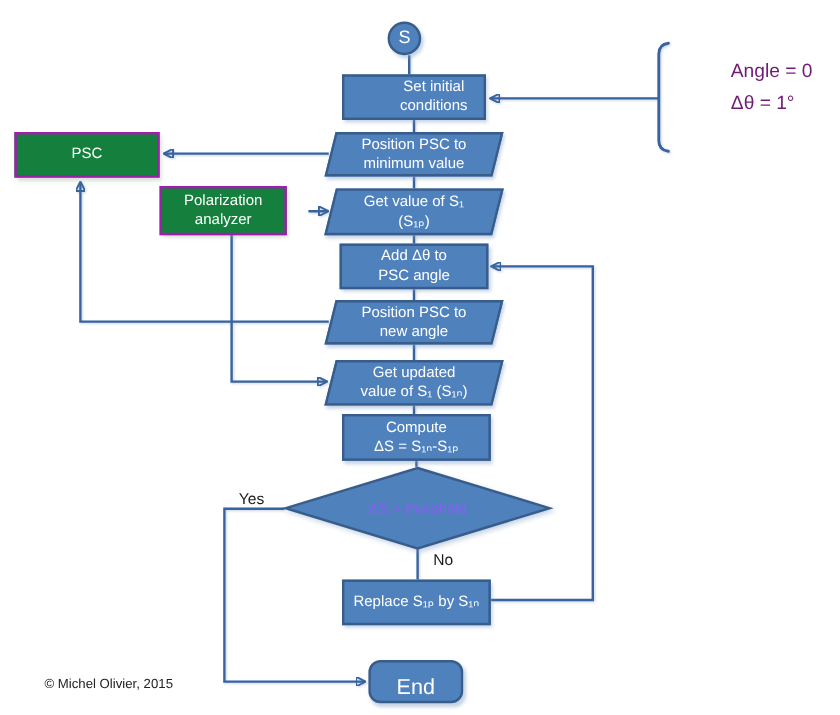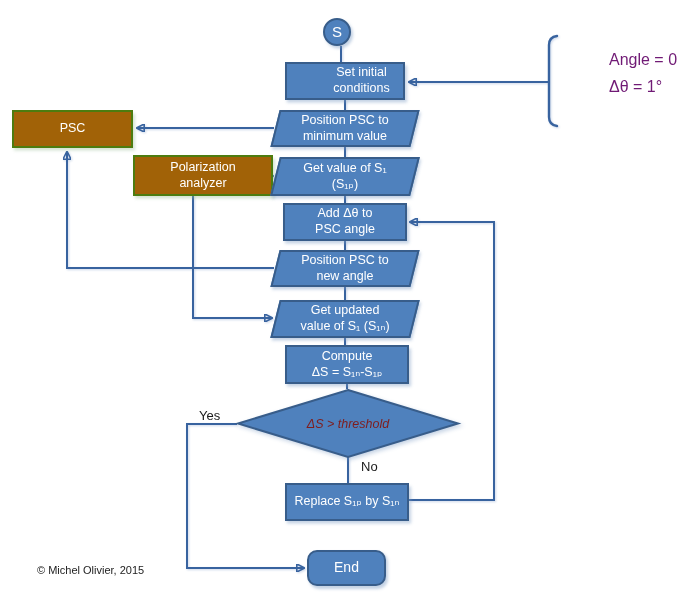--- a/index.html
+++ b/index.html
@@ -8,30 +8,30 @@
     font-family:"Liberation Sans","DejaVu Sans",sans-serif;
   }
   .wires{position:absolute;left:0;top:0;filter:drop-shadow(1px 1.5px 0.8px rgba(140,165,205,.45));}
   .wires path{fill:none;stroke:#38639f;stroke-width:2;}
   .wires path.bracket{stroke-width:2.4;stroke-linecap:round;}
   .node{
     position:absolute;display:flex;flex-direction:column;align-items:center;justify-content:center;
     text-align:center;color:#fff;font-size:12.5px;line-height:1.26;box-sizing:border-box;
   }
   .blue{background:#4f81bd;border:2px solid #385d8a;box-shadow:2px 2.5px 3px rgba(125,155,195,.45);}
-  .green{background:#a16207;border:2px solid #4d7c0f;box-shadow:2px 2.5px 3px rgba(150,185,145,.4);}
+  .green{background:#15803d;border:2px solid #a21caf;box-shadow:2px 2.5px 3px rgba(150,185,145,.4);}
   .circle{border-radius:50%;font-size:15px;}
-  .rounded{border-radius:10px;font-size:14px;border-width:2.5px;}
+  .rounded{border-radius:10px;font-size:18px;border-width:2.5px;justify-content:flex-end;}
   .para{transform:skewX(-14deg);}
   .para .unskew{transform:skewX(14deg);width:100%;}
   .diamond{position:absolute;overflow:visible;filter:drop-shadow(2px 2.5px 2px rgba(125,155,195,.45));}
   .diamond polygon{fill:#4f81bd;stroke:#385d8a;stroke-width:2;}
   .diamond-label{
     position:absolute;display:flex;align-items:center;justify-content:center;
-    color:#7f1d1d;font-size:12.5px;text-align:center;font-style:italic;
+    color:#8b5cf6;font-size:12.5px;text-align:center;
   }
   .annotation{
     position:absolute;left:576px;top:47px;color:#701a75;font-size:16px;line-height:26.5px;white-space:nowrap;margin-left:33px;
   }
   .branch-label{position:absolute;color:#1a1a1a;font-size:13px;}
   .copyright{position:absolute;left:37px;top:531px;color:#222;font-size:11px;margin-top:33px;}
 </style>
 </head>
 <body>
 
@@ -80,21 +80,21 @@
     <span>PSC</span>
   </div>
 
   <div class="node blue para" style="left:275px;top:110px;width:140px;height:37px;">
     <div class="unskew">
       <div>Position PSC to</div>
       <div>minimum value</div>
     </div>
   </div>
 
-  <div class="node green" style="left:133px;top:155px;width:140px;height:41px;">
+  <div class="node green" style="left:133px;top:155px;width:106px;height:41px;">
     <div>Polarization</div>
     <div>analyzer</div>
   </div>
 
   <div class="node blue para" style="left:275px;top:157px;width:140px;height:39px;">
     <div class="unskew">
       <div>Get value of S₁</div>
       <div>(S₁ₚ)</div>
     </div>
   </div>

